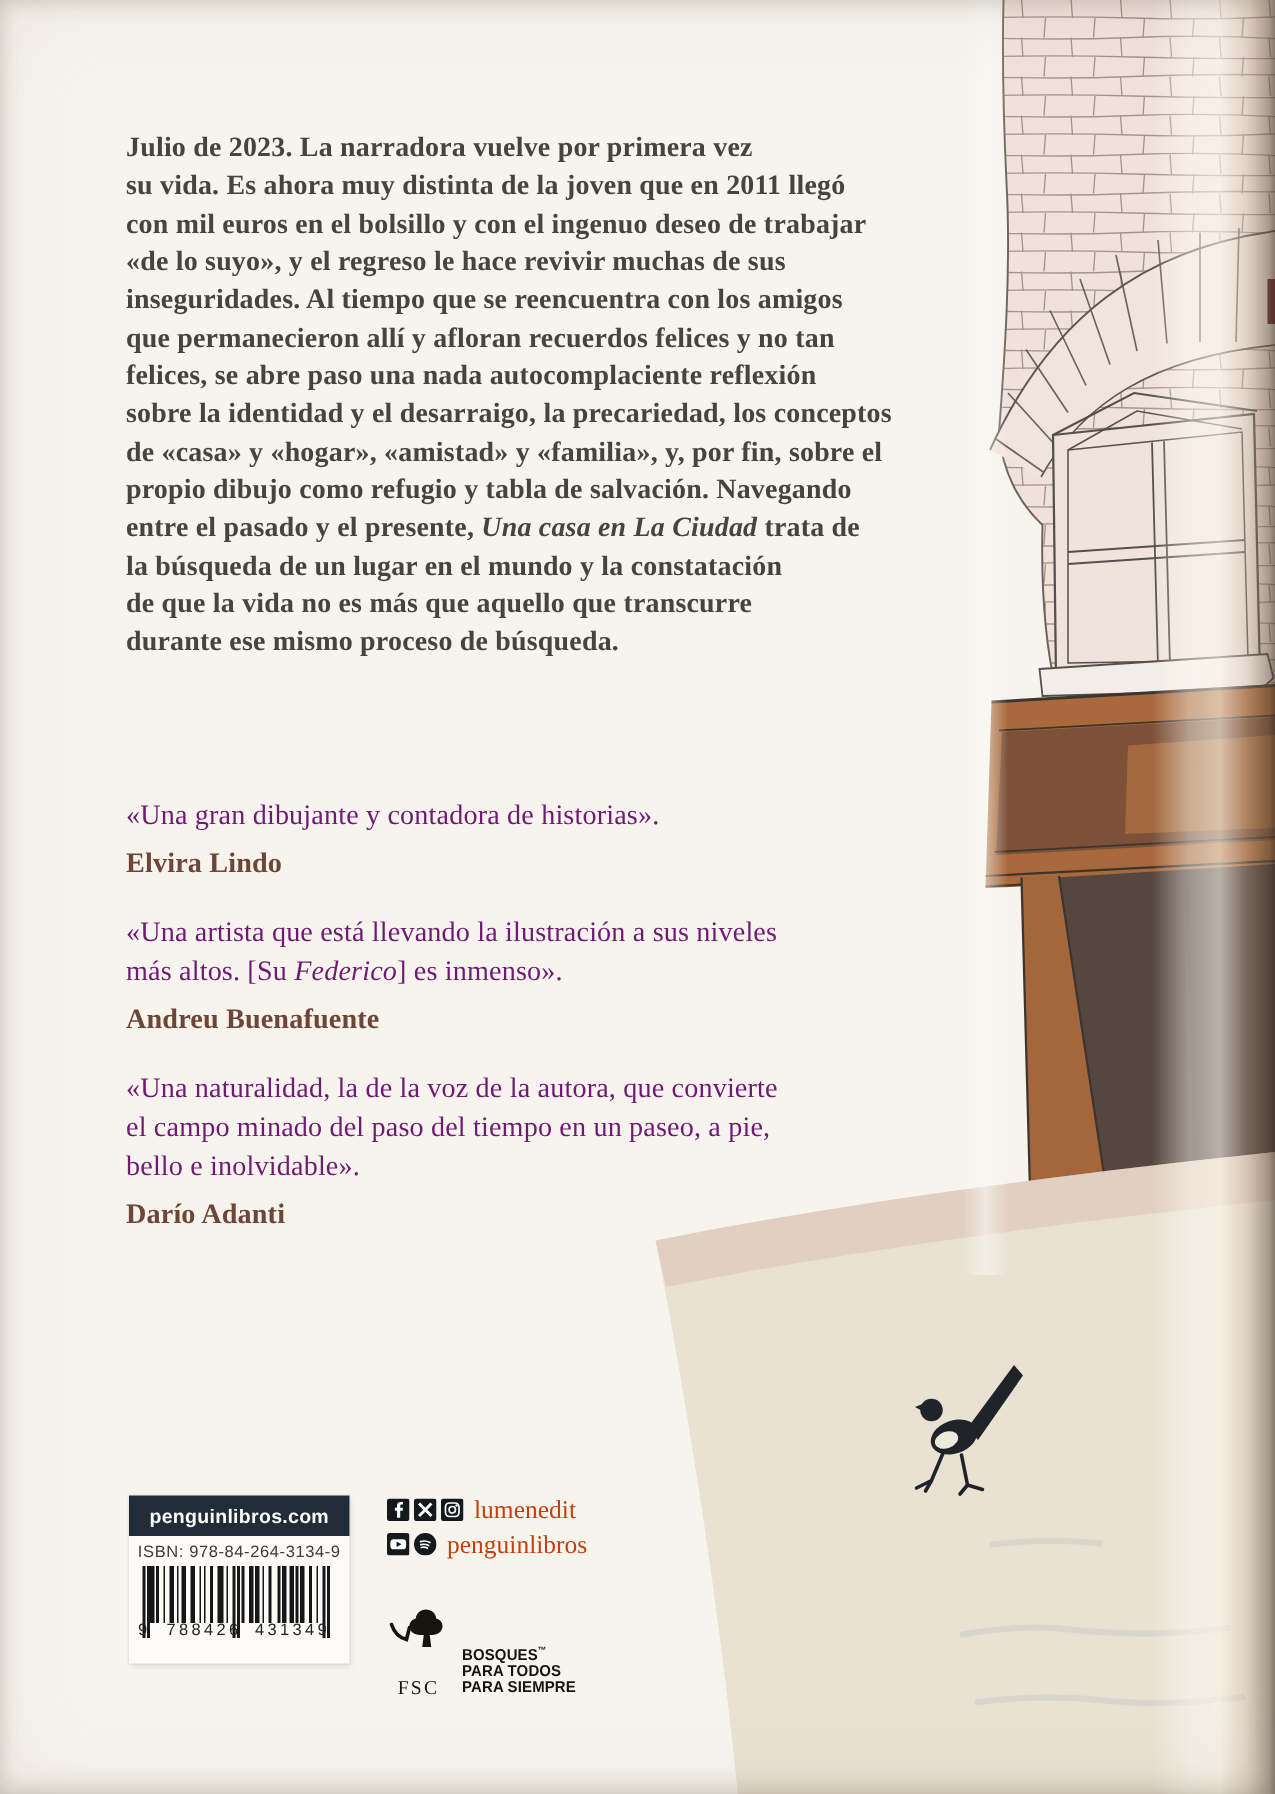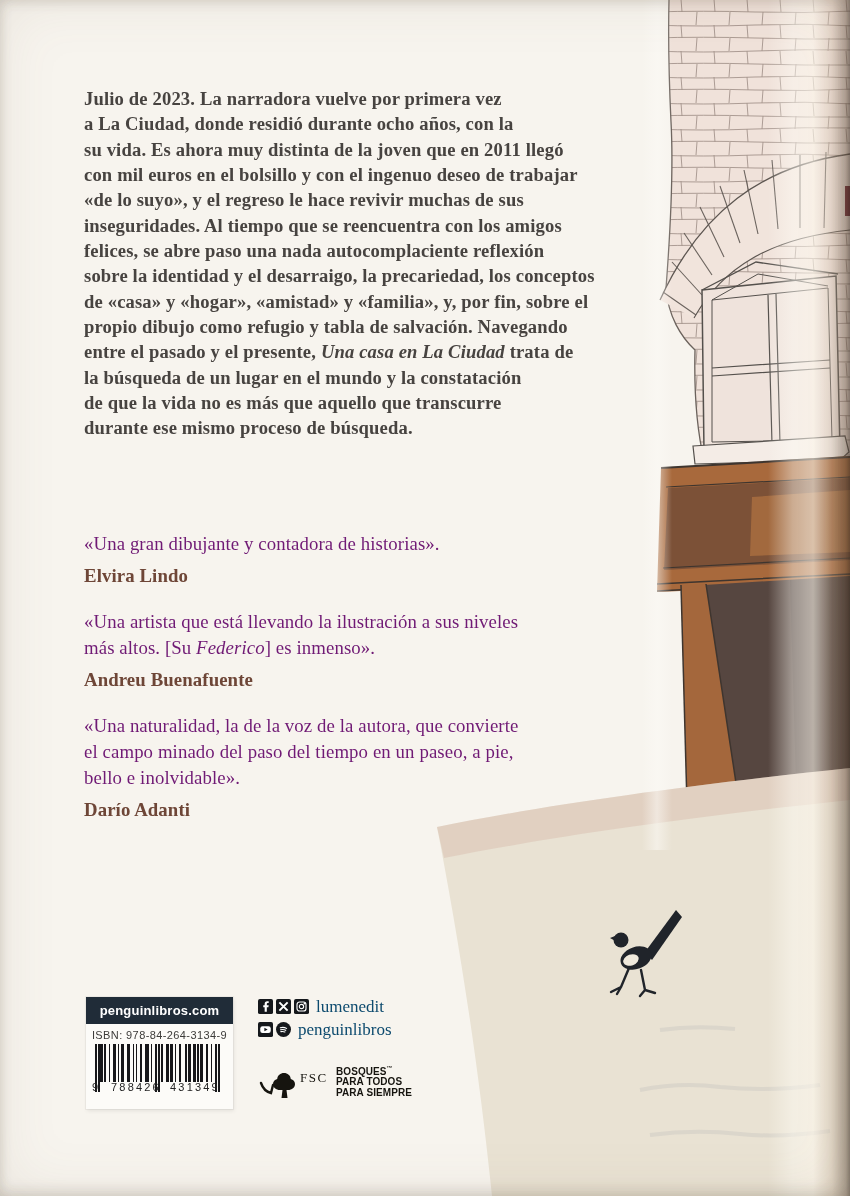--- a/index.html
+++ b/index.html
@@ -45,28 +45,28 @@
   .bars{position:absolute;left:2px;top:0;font-size:0;white-space:nowrap;}
   .bars span{display:inline-block;height:38px;vertical-align:top;}
   .bars span.b{background:#17171a;}
   .bars span.tall{height:48px;}
   .bc-digit{position:absolute;top:37px;font-family:"Liberation Sans",sans-serif;
     font-size:11px;color:#232323;letter-spacing:2.2px;}
   .bc-first{left:-1px;top:37px;letter-spacing:0;}
   .bc-left{left:18px;}
   .bc-right{left:77px;}
   .social{
-    position:absolute;left:258px;top:995px;z-index:5;color:#0c4a6e;
+    position:absolute;left:258px;top:995px;z-index:5;color:#c2410c;
     font-size:17px;
   }
   .social-row{display:flex;align-items:center;height:23px;}
   .social-row .icons{display:flex;gap:3px;margin-right:7px;}
   .social-row svg{display:block;}
   .fsc{position:absolute;left:258px;top:1060px;display:flex;align-items:flex-end;z-index:5;}
-  .fsc-mark{display:flex;flex-direction:row;align-items:center;}
+  .fsc-mark{display:flex;flex-direction:column;align-items:center;gap:21px;}
   .fsc-label{font-family:"Liberation Serif",serif;font-size:13px;letter-spacing:1.5px;
     color:#16140f;margin-top:-4px;}
   .fsc-text{
     font-family:"Liberation Sans",sans-serif;font-weight:700;font-size:10.5px;
     line-height:11px;color:#16140f;margin-left:8px;margin-bottom:2px;
     transform:scaleX(.95);transform-origin:left bottom;letter-spacing:.1px;
   }
   .fsc-text sup{font-size:6px;}
   
   .illustration-svg{position:absolute;inset:0;z-index:1;pointer-events:none;}
@@ -424,25 +424,25 @@
     </g>
 
     <rect x="845" y="186" width="5" height="30" fill="#6d2531"></rect>
   </svg>
 
   <div class="hinge-crease"></div>
   <div class="spine-fold"></div>
 
   <div class="synopsis">
     <div class="line">Julio de 2023. La narradora vuelve por primera vez</div>
-    <div class="line">a La Ciudad, donde residió durante ocho años, con la</div>
     <div class="line">su vida. Es ahora muy distinta de la joven que en 2011 llegó</div>
     <div class="line">con mil euros en el bolsillo y con el ingenuo deseo de trabajar</div>
     <div class="line">«de lo suyo», y el regreso le hace revivir muchas de sus</div>
     <div class="line">inseguridades. Al tiempo que se reencuentra con los amigos</div>
+    <div class="line">que permanecieron allí y afloran recuerdos felices y no tan</div>
     <div class="line">felices, se abre paso una nada autocomplaciente reflexión</div>
     <div class="line">sobre la identidad y el desarraigo, la precariedad, los conceptos</div>
     <div class="line">de «casa» y «hogar», «amistad» y «familia», y, por fin, sobre el</div>
     <div class="line">propio dibujo como refugio y tabla de salvación. Navegando</div>
     <div class="line"><span>entre el pasado y el presente, </span><span class="it">Una casa en La Ciudad</span><span> trata de</span></div>
     <div class="line">la búsqueda de un lugar en el mundo y la constatación</div>
     <div class="line">de que la vida no es más que aquello que transcurre</div>
     <div class="line">durante ese mismo proceso de búsqueda.</div>
   </div>
 

